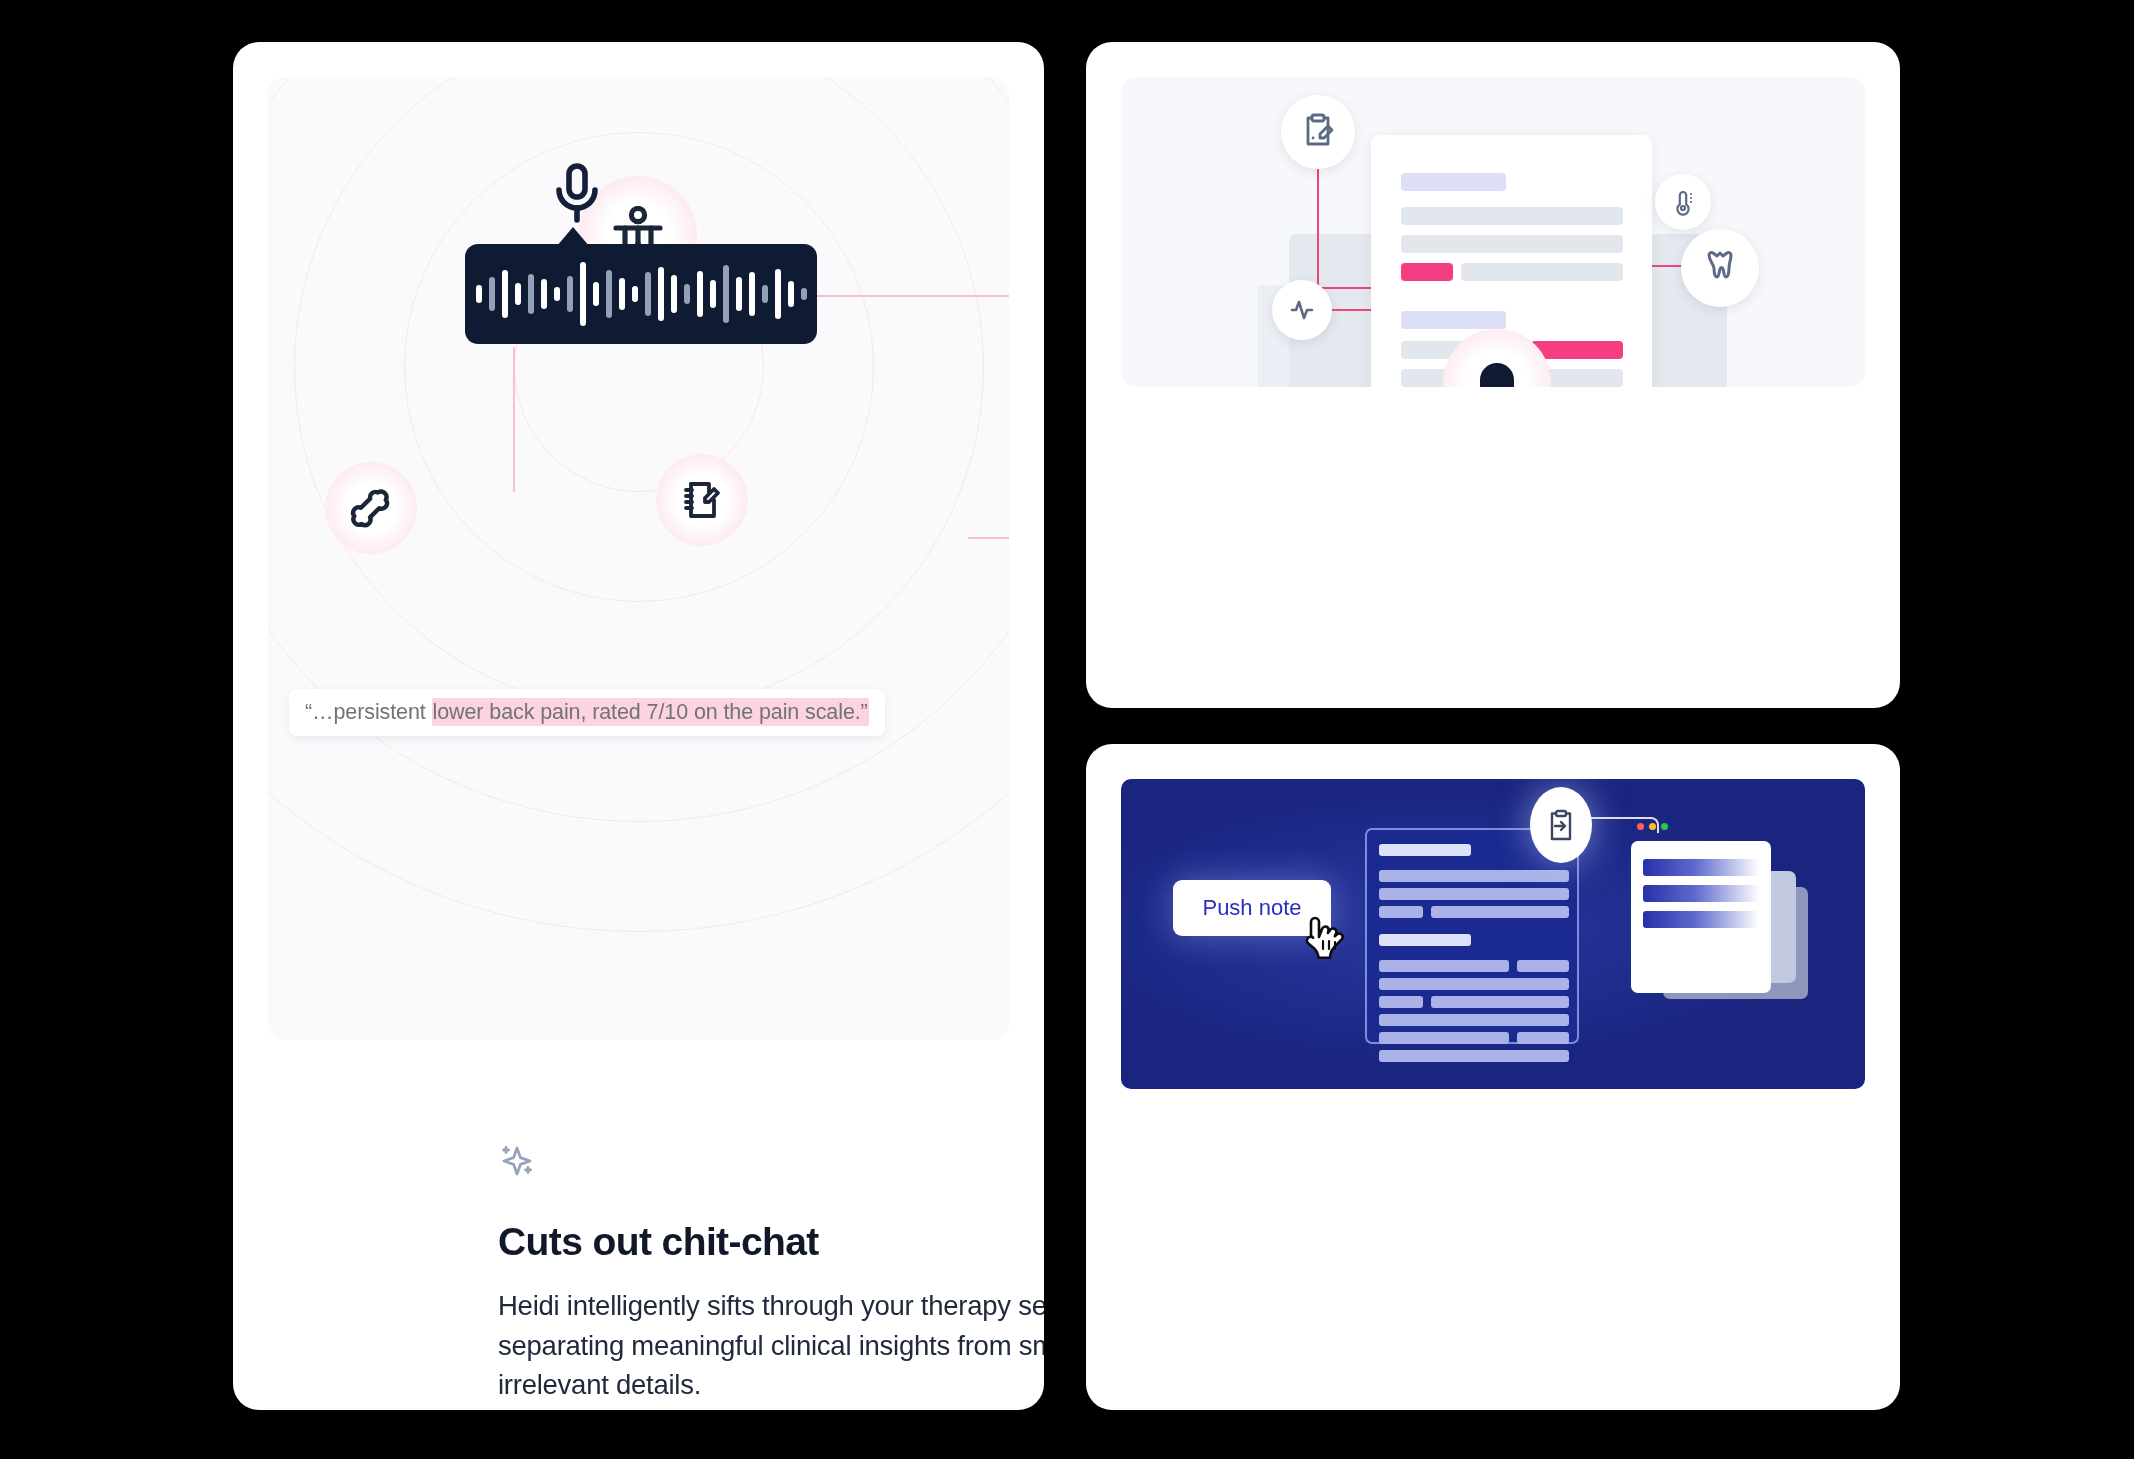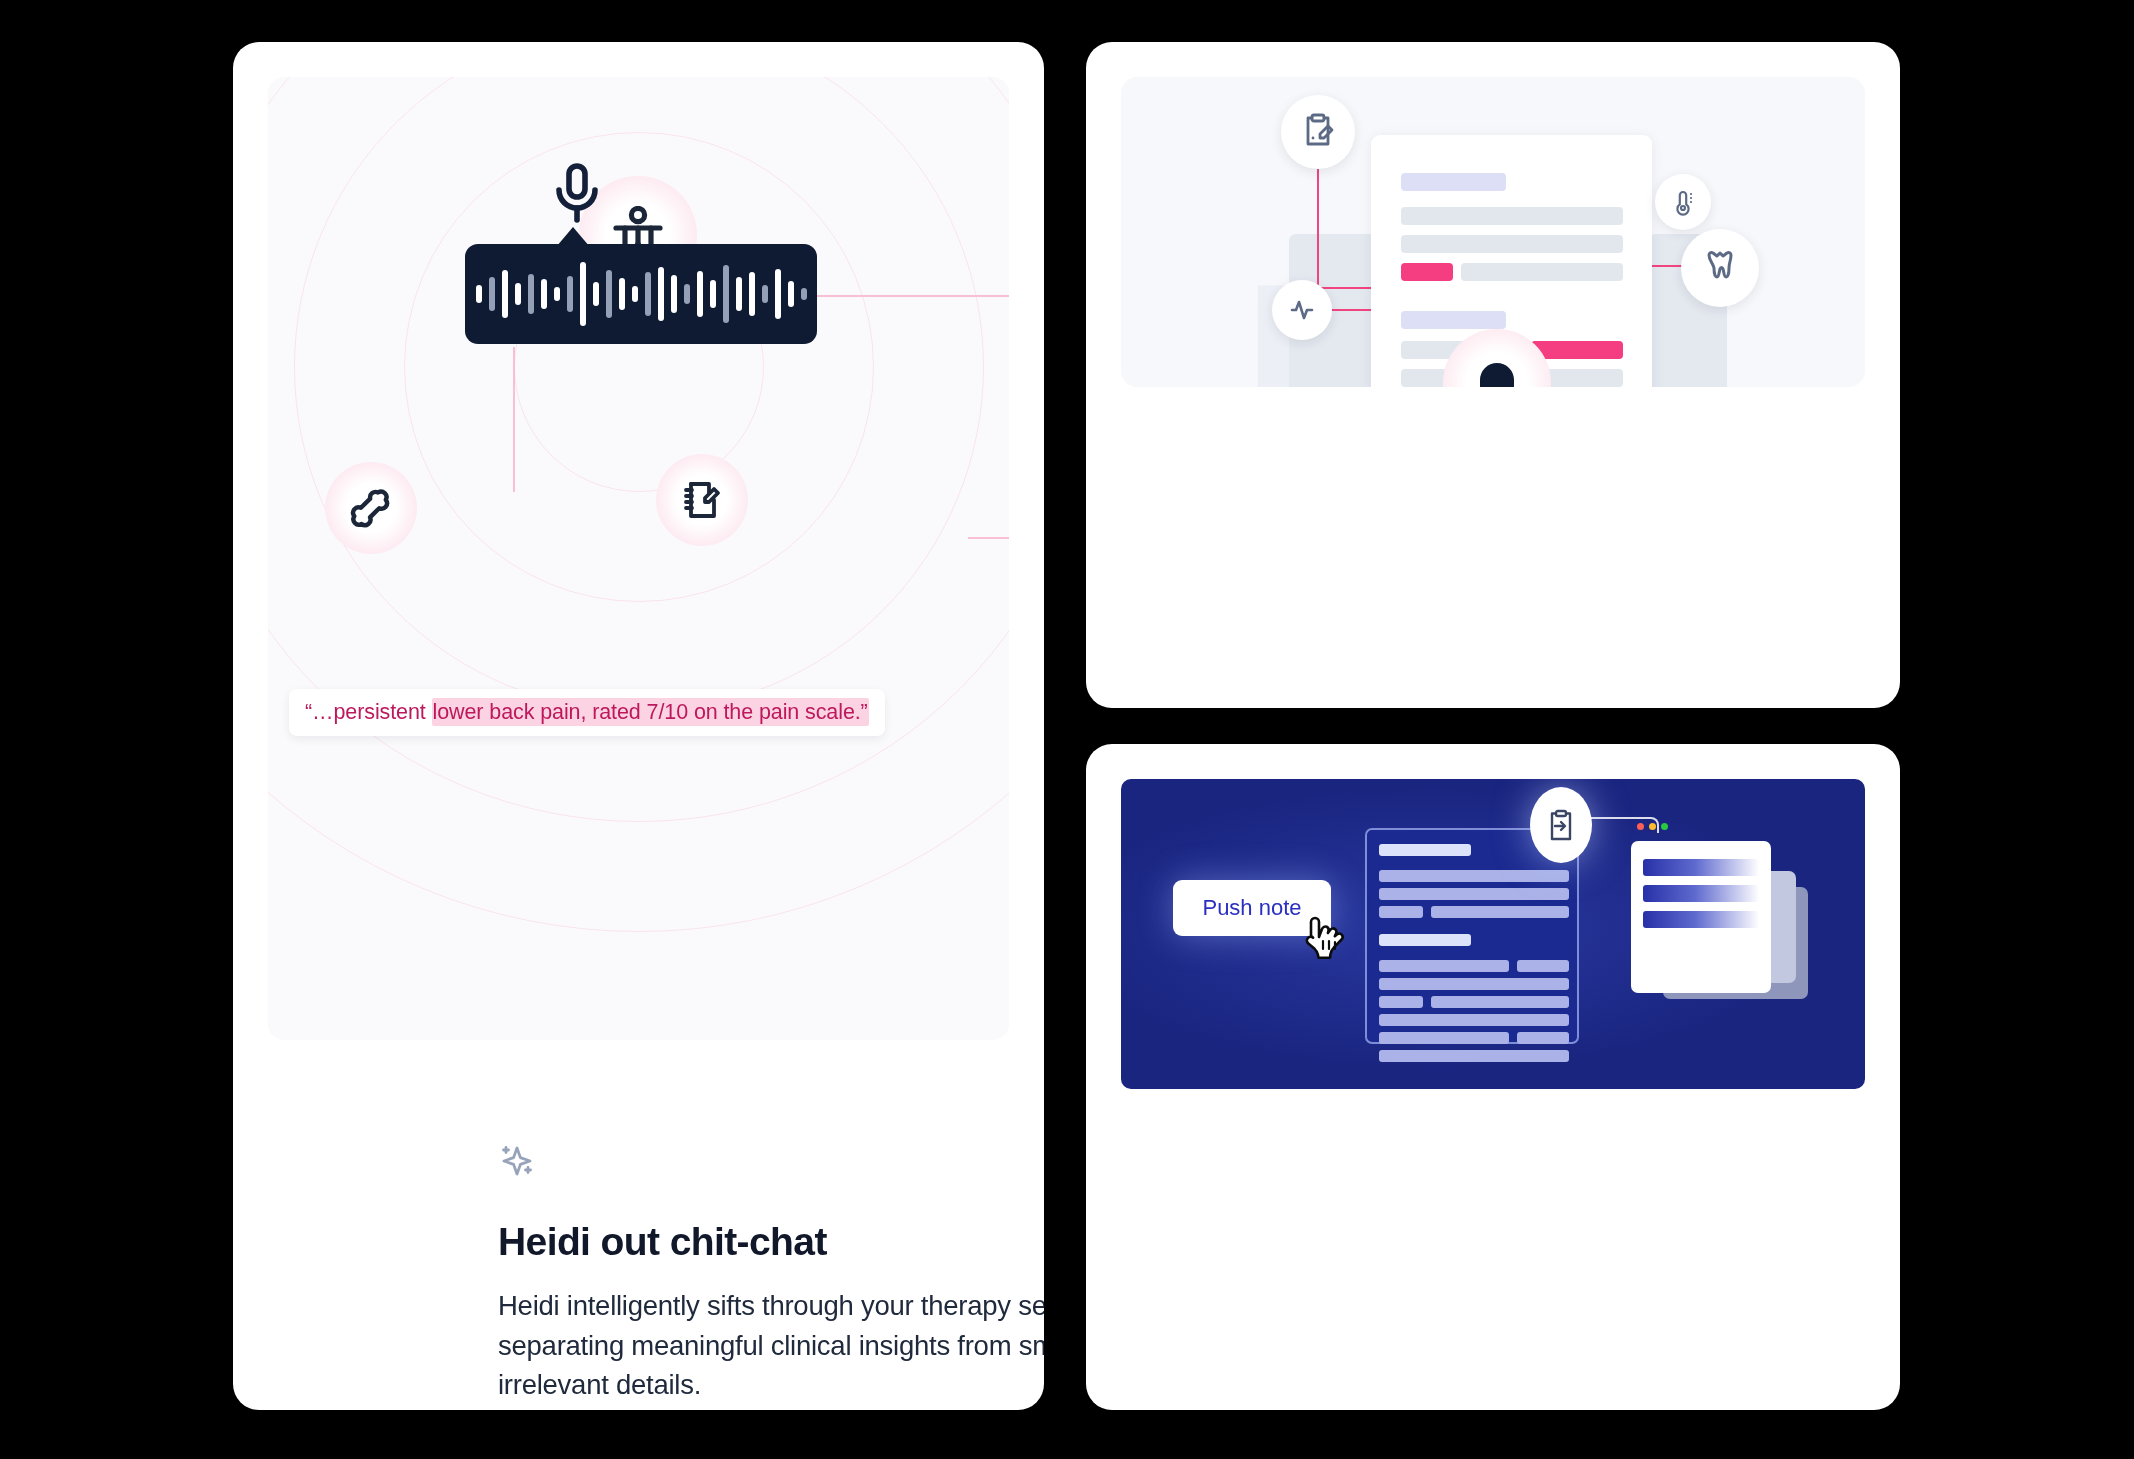--- a/index.html
+++ b/index.html
@@ -95,21 +95,21 @@
   #conn-b-h { left: 548px; top: 218px; width: 211px; height: 1.8px; }
   #conn-b-h2 { left: 700px; top: 460px; width: 59px; height: 1.8px; }
 
   .quote {
     position: absolute;
     background: #ffffff;
     border-radius: 8px;
     box-shadow: 0 3px 10px rgba(20,20,50,0.07);
     padding: 11px 16px;
     font-size: 21.5px;
-    color: #be185d;
+    color: #737373;
     white-space: nowrap;
     letter-spacing: -0.1px;
   }
   #quote-1 { left: 21px; top: 612px; }
   #quote-2 { left: 115px; top: 674px; }
   .hl { background: #fcd3e2; padding: 2px 1px; border-radius: 2px; }
 
   
   .card-text { position: absolute; }
   #text-chitchat { left: 265px; top: 1100px; width: 740px; }
@@ -354,21 +354,21 @@
     </div>
 
     <div class="card-text" id="text-chitchat">
       <span class="section-icon">
         <svg width="38" height="38" viewBox="0 0 38 38" fill="none" stroke="#97a3ba" stroke-width="2.8" stroke-linecap="round" stroke-linejoin="round">
           <path d="M19 6 L22.4 15.6 L32 19 L22.4 22.4 L19 32 L15.6 22.4 L6 19 L15.6 15.6 Z"></path>
           <path d="M8 5.5v5M5.5 8h5"></path>
           <path d="M30 25.5v5M27.5 28h5"></path>
         </svg>
       </span>
-      <div class="card-title">Heidi out chit-chat</div>
+      <div class="card-title">Cuts out chit-chat</div>
       <div class="card-body">Heidi intelligently sifts through your therapy sessions, separating meaningful clinical insights from small talk and irrelevant details.</div>
     </div>
   </div>
 
   <div class="card" id="card-notes">
 
     <div class="notes-illo">
       <div class="bigN">N</div>
       <div class="grey-slab" id="slab-left"></div>
       <div class="grey-slab" id="slab-right"></div>

